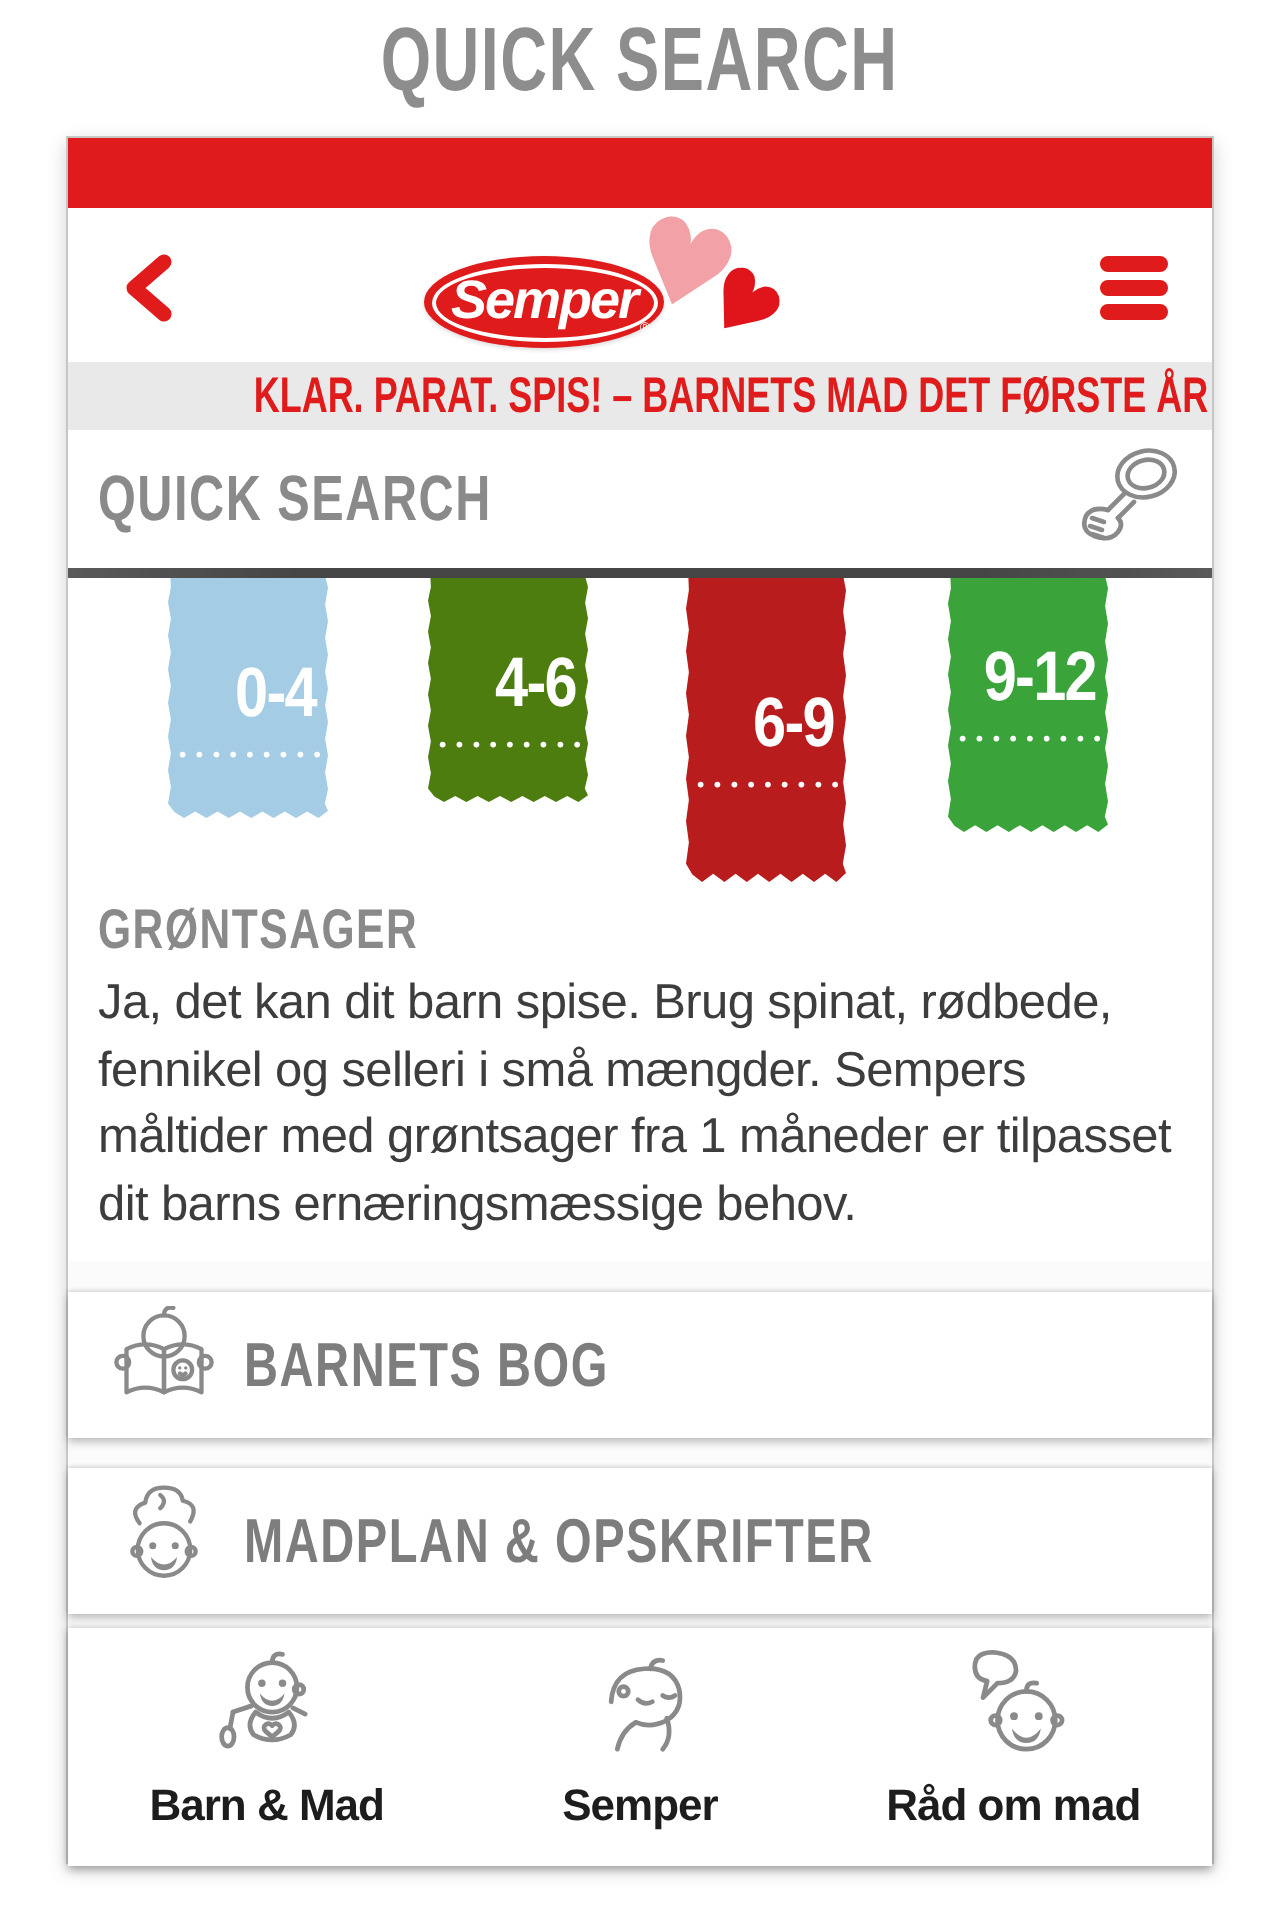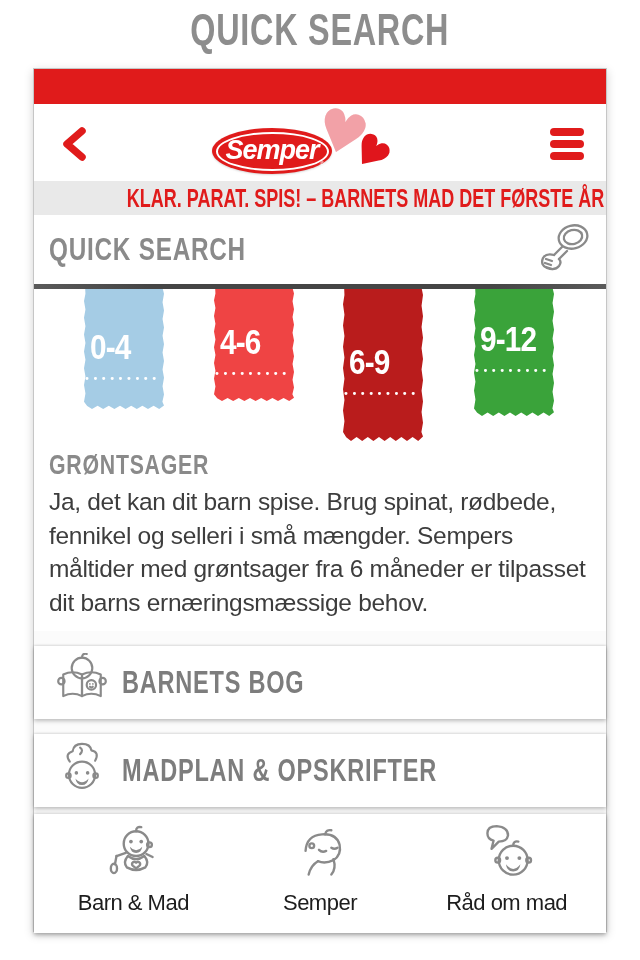--- a/index.html
+++ b/index.html
@@ -37,41 +37,41 @@
     text-align:center; line-height:34px; color:#e01b1b; font-size:25px; }
 
   .qsbar { position:absolute; top:146px; left:0; width:100%; height:69px; background:#fff; }
   .qstitle { position:absolute; left:15px; top:16px; font-size:32px; color:#8a8a8a; letter-spacing:1px; }
   .qsicon { position:absolute; right:12px; top:5px; width:58px; height:58px; cursor:pointer; }
 
   .hangline { position:absolute; top:215px; left:0; width:100%; height:5px;
     background:linear-gradient(90deg,#5a5a5a,#454545 20%,#454545 80%,#5a5a5a); }
 
   .content { position:absolute; top:220px; left:0; width:100%; height:342px; background:#fff; }
-  .badge { position:absolute; top:0; width:80px; text-align:left; cursor:pointer;
+  .badge { position:absolute; top:0; width:80px; text-align:right; cursor:pointer;
     clip-path:polygon(1.5% 0,98.5% 0,100% 4%,98.2% 11%,100% 18%,98.2% 25%,100% 32%,98.2% 39%,100% 46%,98.2% 53%,100% 60%,98.2% 67%,100% 74%,98.2% 81%,100% 88%,98% 94%,100% 97%,94% 100%,87% 97.3%,80% 100%,73% 97.3%,66% 100%,59% 97.3%,52% 100%,45% 97.3%,38% 100%,31% 97.3%,24% 100%,17% 97.3%,10% 100%,4% 97.5%,0 94%,1.8% 87%,0 80%,1.8% 73%,0 66%,1.8% 59%,0 52%,1.8% 45%,0 38%,1.8% 31%,0 24%,1.8% 17%,0 10%,1.8% 4%); }
   .badge .num { display:block; color:#fff; font-size:35px; font-weight:bold; transform:scaleX(.85); letter-spacing:-1px; }
   .badge .dots { display:block; color:#fff; font-size:10px; letter-spacing:2.5px; margin-top:6px; font-family:"DejaVu Sans", sans-serif; }
   .b0 { left:50px;  height:120px; padding-top:38px; }
   .b1 { left:180px; height:112px; padding-top:33px; }
   .b2 { left:309px; height:152px; padding-top:53px; }
   .b3 { left:440px; height:127px; padding-top:30px; }
 
   .art-title { position:absolute; left:15px; top:160px; font-size:28px; color:#8a8a8a; letter-spacing:1px; }
   .art-body { position:absolute; left:15px; top:196px; width:546px; font-size:24.5px; line-height:33.5px;
     color:#3d3d3d; letter-spacing:-0.3px; }
   .row { position:absolute; left:0; width:100%; height:73px; background:#fff;
     box-shadow:0 2px 4px rgba(0,0,0,.25), 0 -1px 2px rgba(0,0,0,.10); cursor:pointer; }
   .row1 { top:577px; } .row2 { top:665px; }
   .row .ricon { position:absolute; left:18px; top:7px; width:60px; height:60px; }
   .row .rlabel { position:absolute; left:88px; top:19px; font-size:31px; color:#7d7d7d; letter-spacing:1px; }
 
   .bottomnav { position:absolute; top:745px; left:0; width:100%; height:119px; background:#fff;
     box-shadow:0 -1px 3px rgba(0,0,0,.12), 0 2px 4px rgba(0,0,0,.25);
-    display:flex; justify-content:space-around; align-items:flex-start; padding:8px 6px 0; }
+    display:flex; justify-content:space-around; align-items:flex-start; padding:8px 6px 0;font-weight:bold; }
   .navitem { width:25%; text-align:center; cursor:pointer; }
   .navitem svg { display:block; margin:0 auto; }
   .navlabel { display:block; margin-top:2px; font-size:22px; color:#1d1d1d; letter-spacing:-0.5px; }
 
   svg.sketch { fill:none; stroke:#8a8a8a; stroke-width:2.3; stroke-linecap:round; stroke-linejoin:round; }
   svg.sketch .fillg { fill:#8a8a8a; stroke:none; }
   svg.sketch .fillw { fill:#ffffff; stroke:#8a8a8a; stroke-width:1; }
 </style>
 </head>
 <body>
@@ -123,34 +123,34 @@
     </span>
   </div>
 
   <div class="hangline"></div>
 
   <div class="content">
     <div class="badge b0" style="background: rgb(165, 204, 229);">
       <span class="num">0-4</span>
       <span class="dots">•••••••••</span>
     </div>
-    <div class="badge b1" style="background: #ef4444;">
+    <div class="badge b1" style="background: #4d7c0f;">
       <span class="num">4-6</span>
       <span class="dots">•••••••••</span>
     </div>
     <div class="badge b2" style="background: #b91c1c;">
       <span class="num">6-9</span>
       <span class="dots">•••••••••</span>
     </div>
     <div class="badge b3" style="background: rgb(58, 163, 58);">
       <span class="num">9-12</span>
       <span class="dots">•••••••••</span>
     </div>
     <h2 class="art-title cond-l">GRØNTSAGER</h2>
-    <p class="art-body">Ja, det kan dit barn spise. Brug spinat, rødbede, fennikel og selleri i små mængder. Sempers måltider med grøntsager fra 6 måneder er tilpasset dit barns ernæringsmæssige behov.</p>
+    <p class="art-body">Ja, det kan dit barn spise. Brug spinat, rødbede, fennikel og selleri i små mængder. Sempers måltider med grøntsager fra 1 måneder er tilpasset dit barns ernæringsmæssige behov.</p>
   </div>
 
   <div class="row row1">
     <span class="ricon">
       <svg class="sketch" width="60" height="60" viewBox="0 0 64 64">
         <circle cx="32" cy="16" r="11"></circle>
         <path d="M32 5 q0 -5 5 -4"></path>
         <path d="M12 23 q10 -5 20 0 v23 q-10 -5 -20 0 z"></path>
         <path d="M52 23 q-10 -5 -20 0 v23 q10 -5 20 0 z"></path>
         <circle cx="42" cy="34" r="5"></circle>

